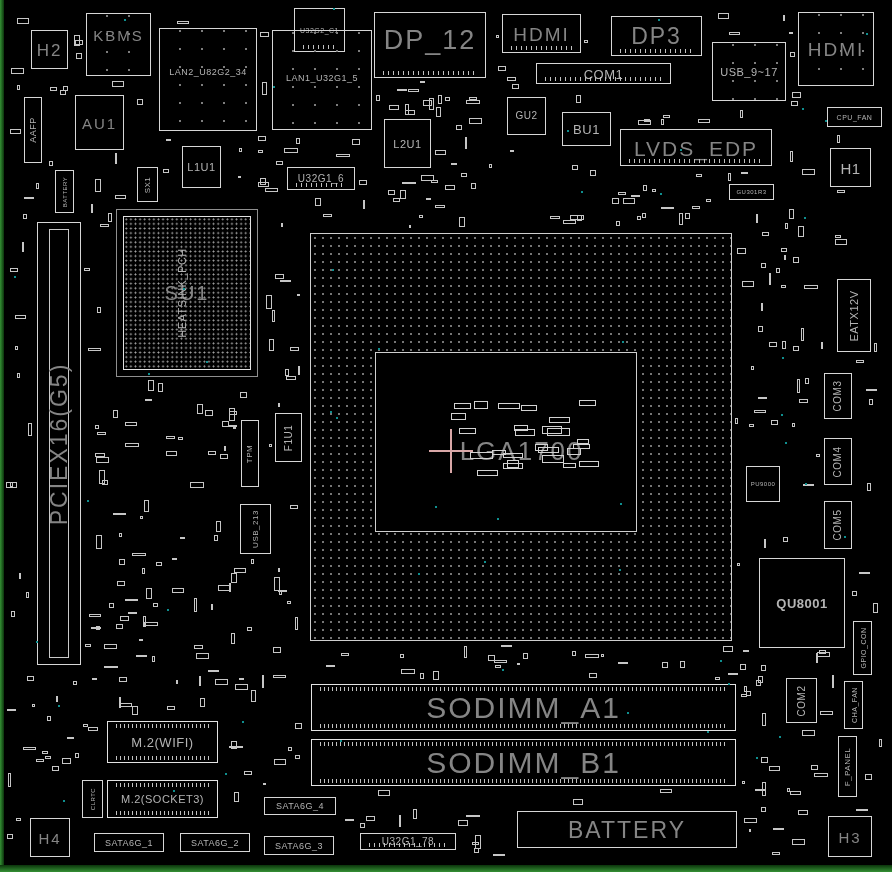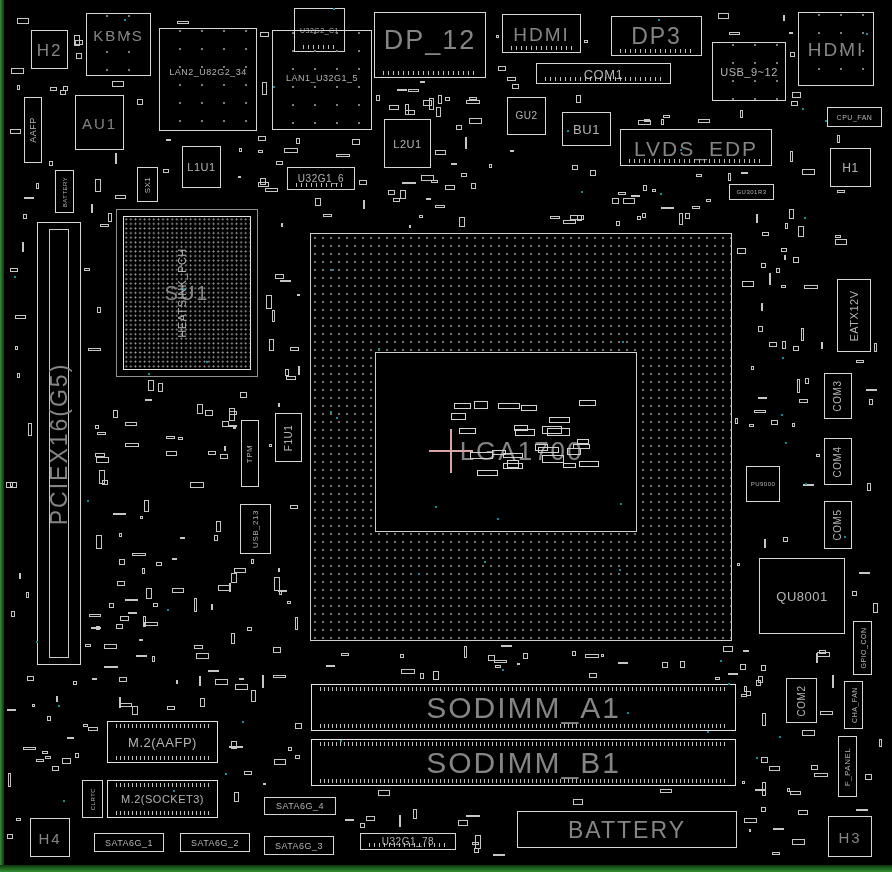--- a/index.html
+++ b/index.html
@@ -78,21 +78,21 @@
       <div class="comp k-pinrow" style="left: 502px; top: 14px; width: 79px; height: 39px;">
         <span class="lbl big" style="font-size: 19px;">HDMI</span>
       </div>
       <div class="comp k-pinrow" style="left: 536px; top: 63px; width: 135px; height: 21px;">
         <span class="lbl" style="font-size: 13px;">COM1</span>
       </div>
       <div class="comp k-pinrow" style="left: 611px; top: 16px; width: 91px; height: 40px;">
         <span class="lbl big" style="font-size: 23px;">DP3</span>
       </div>
       <div class="comp k-dotted" style="left: 712px; top: 42px; width: 74px; height: 59px;">
-        <span class="lbl" style="font-size: 11px;">USB_9~12</span>
+        <span class="lbl" style="font-size: 11px;">USB_9~17</span>
       </div>
       <div class="comp k-dotted" style="left: 798px; top: 12px; width: 76px; height: 74px;">
         <span class="lbl big" style="font-size: 19px;">HDMI</span>
       </div>
       <div class="comp k-plain" style="left: 827px; top: 107px; width: 55px; height: 20px;">
         <span class="lbl" style="font-size: 7px;">CPU_FAN</span>
       </div>
       <div class="comp k-plain" style="left: 24px; top: 97px; width: 18px; height: 66px;">
         <span class="lbl v" style="font-size: 9px;">AAFP</span>
       </div>
@@ -117,21 +117,21 @@
       <div class="comp k-plain" style="left: 507px; top: 97px; width: 39px; height: 38px;">
         <span class="lbl" style="font-size: 10px;">GU2</span>
       </div>
       <div class="comp k-plain" style="left: 562px; top: 112px; width: 49px; height: 34px;">
         <span class="lbl" style="font-size: 13px;">BU1</span>
       </div>
       <div class="comp k-pinrow" style="left: 620px; top: 129px; width: 152px; height: 37px;">
         <span class="lbl big" style="font-size: 21px;">LVDS_EDP</span>
       </div>
       <div class="comp k-plain" style="left: 830px; top: 148px; width: 41px; height: 39px;">
-        <span class="lbl" style="font-size: 12px;">H1</span>
+        <span class="lbl" style="font-size: 15px;">H1</span>
       </div>
       <div class="comp k-plain" style="left: 729px; top: 184px; width: 45px; height: 16px;">
         <span class="lbl" style="font-size: 6px;">GU301R3</span>
       </div>
       <div class="comp k-slot" style="left: 37px; top: 222px; width: 44px; height: 443px;">
         <span class="lbl v big" style="font-size: 23px;">PCIEX16(G5)</span>
       </div>
       <div class="comp k-bgaframe" style="left: 116px; top: 209px; width: 142px; height: 168px;"></div>
       <div class="comp k-bga" style="left: 123px; top: 216px; width: 128px; height: 154px;">
         <span class="lbl big" style="font-size: 20px;">SU1</span>
@@ -160,21 +160,21 @@
       </div>
       <div class="comp k-plain" style="left: 824px; top: 438px; width: 28px; height: 47px;">
         <span class="lbl v" style="font-size: 10px;">COM4</span>
       </div>
       <div class="comp k-plain" style="left: 824px; top: 501px; width: 28px; height: 48px;">
         <span class="lbl v" style="font-size: 10px;">COM5</span>
       </div>
       <div class="comp k-plain" style="left: 746px; top: 466px; width: 34px; height: 36px;">
         <span class="lbl" style="font-size: 6px;">PU9000</span>
       </div>
-      <div class="comp k-plain" style="left: 759px; top: 558px; width: 86px; height: 76px;">
+      <div class="comp k-plain" style="left: 759px; top: 558px; width: 86px; height: 90px; font-weight: bold;">
         <span class="lbl" style="font-size: 13px;">QU8001</span>
       </div>
       <div class="comp k-plain" style="left: 853px; top: 621px; width: 19px; height: 54px;">
         <span class="lbl v" style="font-size: 7px;">GPIO_CON</span>
       </div>
       <div class="comp k-plain" style="left: 786px; top: 678px; width: 31px; height: 45px;">
         <span class="lbl v" style="font-size: 10px;">COM2</span>
       </div>
       <div class="comp k-plain" style="left: 844px; top: 681px; width: 19px; height: 48px;">
         <span class="lbl v" style="font-size: 7px;">CHA_FAN</span>
@@ -185,21 +185,21 @@
       <div class="comp k-plain" style="left: 828px; top: 816px; width: 44px; height: 41px;">
         <span class="lbl big" style="font-size: 15px;">H3</span>
       </div>
       <div class="comp k-dimm" style="left: 311px; top: 684px; width: 425px; height: 47px;">
         <span class="lbl big" style="font-size: 30px;">SODIMM_A1</span>
       </div>
       <div class="comp k-dimm" style="left: 311px; top: 739px; width: 425px; height: 47px;">
         <span class="lbl big" style="font-size: 30px;">SODIMM_B1</span>
       </div>
       <div class="comp k-dimm" style="left: 107px; top: 721px; width: 111px; height: 42px;">
-        <span class="lbl" style="font-size: 13px;">M.2(AAFP)</span>
+        <span class="lbl" style="font-size: 13px;">M.2(WIFI)</span>
       </div>
       <div class="comp k-dimm" style="left: 107px; top: 780px; width: 111px; height: 38px;">
         <span class="lbl" style="font-size: 11px;">M.2(SOCKET3)</span>
       </div>
       <div class="comp k-plain" style="left: 82px; top: 780px; width: 21px; height: 38px;">
         <span class="lbl v" style="font-size: 6px;">CLRTC</span>
       </div>
       <div class="comp k-plain" style="left: 30px; top: 818px; width: 40px; height: 39px;">
         <span class="lbl big" style="font-size: 15px;">H4</span>
       </div>

